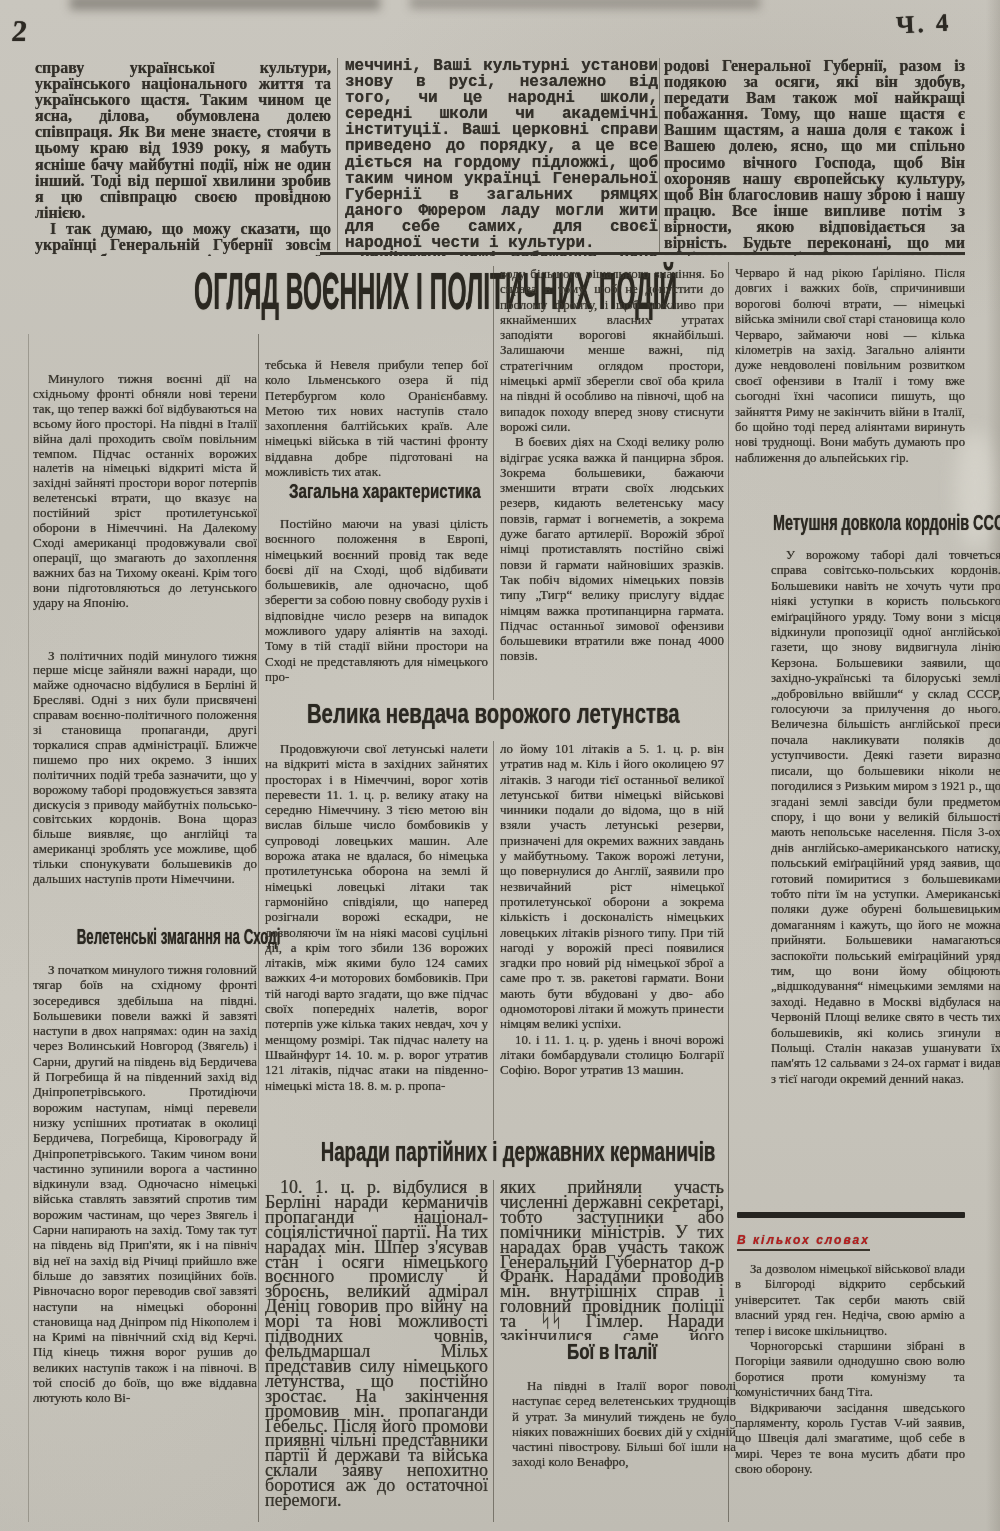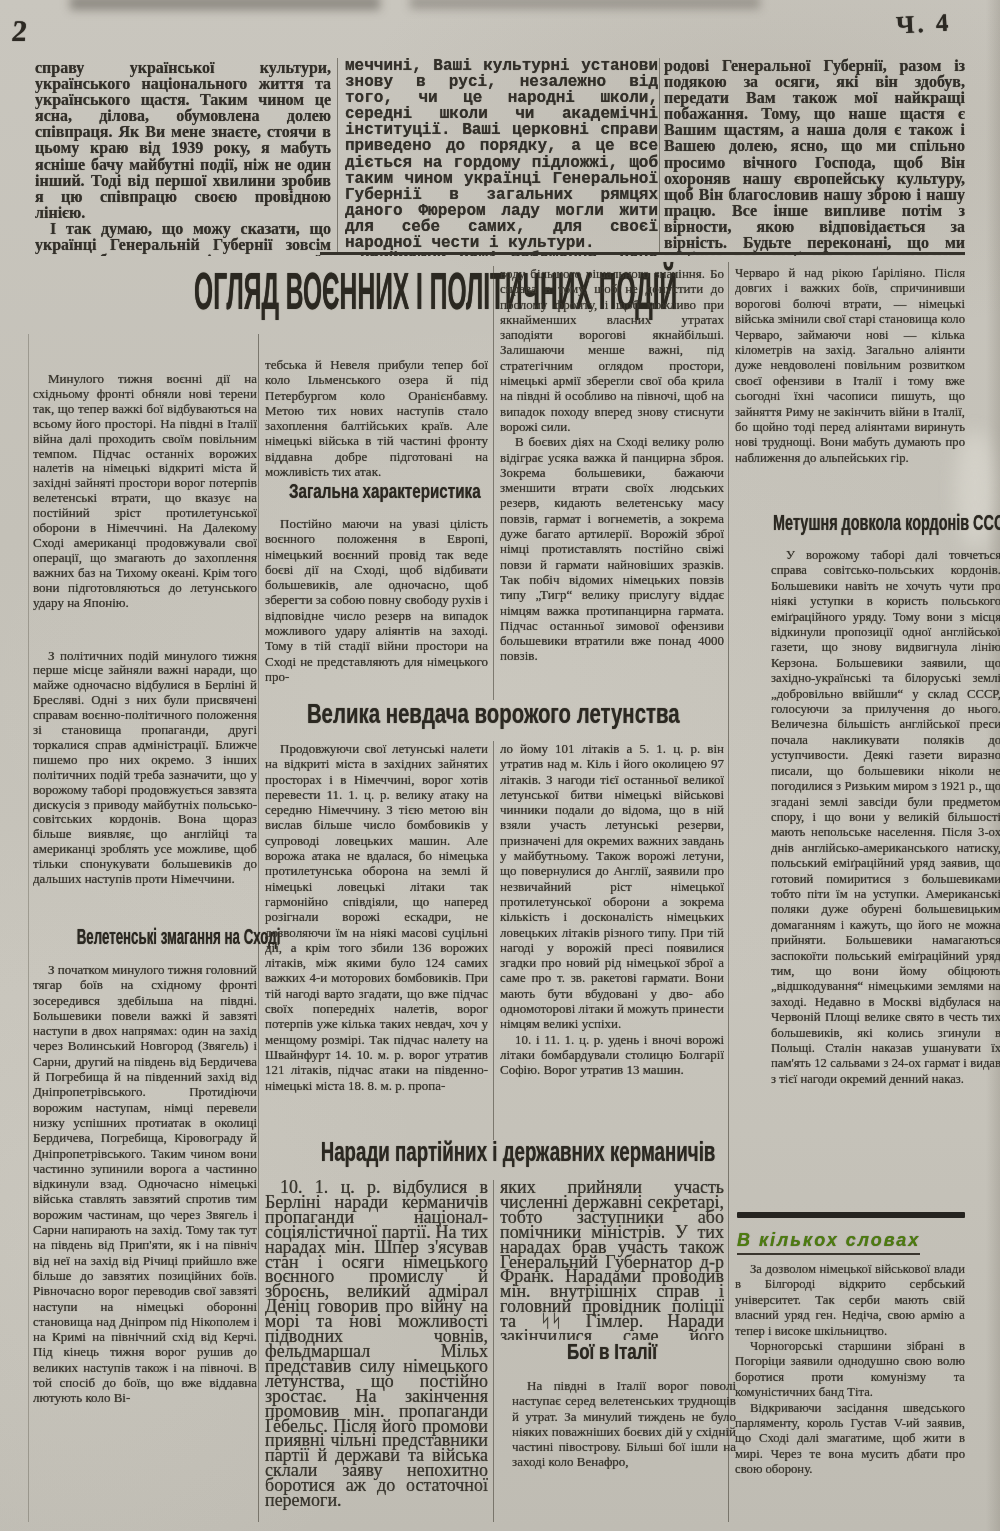--- a/index.html
+++ b/index.html
@@ -25,21 +25,21 @@
   .rule-v{position:absolute;width:1px;background:rgba(62,58,48,.55);}
   .rule-h{position:absolute;height:3px;background:#35322b;}
   .headline-box{text-align:center;white-space:nowrap;}
   .cond{display:inline-block;font-family:"Liberation Sans",sans-serif;font-weight:700;
         color:#2b2821;transform-origin:center;white-space:nowrap;
         text-shadow:0 0 1px rgba(43,40,33,.8);}
   .subhead-box{text-align:center;white-space:nowrap;}
   .bar{position:absolute;background:#262420;border-radius:1px;}
   .stain{position:absolute;pointer-events:none;}
   .briefs-head{font-family:"Liberation Sans",sans-serif;font-weight:700;font-style:italic;
-        font-size:18px;letter-spacing:2px;color:#4d7c0f;border-bottom:2px solid #3a362e;
+        font-size:12px;letter-spacing:2px;color:#b91c1c;border-bottom:2px solid #3a362e;
         padding-bottom:2px;display:inline-block;text-shadow:0 0 1px rgba(46,43,37,.7);}
   .pgnum{font-family:"Liberation Serif",serif;font-weight:700;color:#2c2923;
         text-shadow:0 0 1px rgba(44,41,35,.9);}
 </style>
 </head>
 <body>
 
 <div class="stain" style="left:70px;top:-4px;width:310px;height:14px;background:rgba(55,50,42,.40);filter:blur(5px);"></div>
 <div class="stain" style="left:410px;top:-4px;width:350px;height:13px;background:rgba(55,50,42,.30);filter:blur(5px);"></div>
 <div class="stain" style="right:0;top:0;width:14px;height:1531px;background:linear-gradient(90deg,rgba(0,0,0,0),rgba(90,84,72,.18));"></div>
@@ -138,14 +138,14 @@
 <div class="abs c4 clip" style="left:735px;top:548px;width:230px;height:660px;margin-left:36px;">
   <p class="para ind">У ворожому таборі далі товчеться справа совітсько-польських кордонів. Большевики навіть не хочуть чути про ніякі уступки в користь польського еміґраційного уряду. Тому вони з місця відкинули пропозиції одної англійської газети, що знову видвигнула лінію Керзона. Большевики заявили, що західно-українські та білоруські землі „добровільно ввійшли“ у склад СССР, голосуючи за прилучення до нього. Величезна більшість англійської преси почала накликувати поляків до уступчивости. Деякі газети виразно писали, що большевики ніколи не погодилися з Ризьким миром з 1921 р., що згадані землі завсіди були предметом спору, і що вони у великій більшості мають непольське населення. Після 3-ох днів англійсько-американського натиску, польський еміґраційний уряд заявив, що готовий помиритися з большевиками тобто піти їм на уступки. Американські поляки дуже обурені большевицьким домаганням і кажуть, що його не можна прийняти. Большевики намагаються заспокоїти польський еміґраційний уряд тим, що вони йому обіцюють „відшкодування“ німецькими землями на заході. Недавно в Москві відбулася на Червоній Площі велике свято в честь тих большевиків, які колись згинули в Польщі. Сталін наказав ушанувати їх пам'ять 12 сальвами з 24-ох гармат і видав з тієї нагоди окремий денний наказ.</p>
 </div>
 <div class="bar" style="left:737px;top:1212px;width:228px;height:6px;"></div>
 <div class="abs" style="left:737px;top:1230px;width:230px;">
   <span class="briefs-head">В кількох словах</span>
 </div>
 <div class="abs c4 clip" style="left:735px;top:1262px;width:230px;height:262px;">
   <p class="para ind">За дозволом німецької військової влади в Білгороді відкрито сербський університет. Так серби мають свій власний уряд ген. Недіча, свою армію а тепер і високе шкільництво.</p>
   <p class="para ind">Чорногорські старшини зібрані в Погоріци заявили однодушно свою волю боротися проти комунізму та комуністичних банд Тіта.</p>
-  <p class="para ind">Відкриваючи засідання шведського парляменту, король Густав V-ий заявив, що Сході далі змагатиме, щоб жити в мирі. Через те вона мусить дбати про свою оборону.</p>
+  <p class="para ind">Відкриваючи засідання шведського парляменту, король Густав V-ий заявив, що Швеція далі змагатиме, щоб себе в мирі. Через те вона мусить дбати про свою оборону.</p>
 </div>
 
 </body></html>

